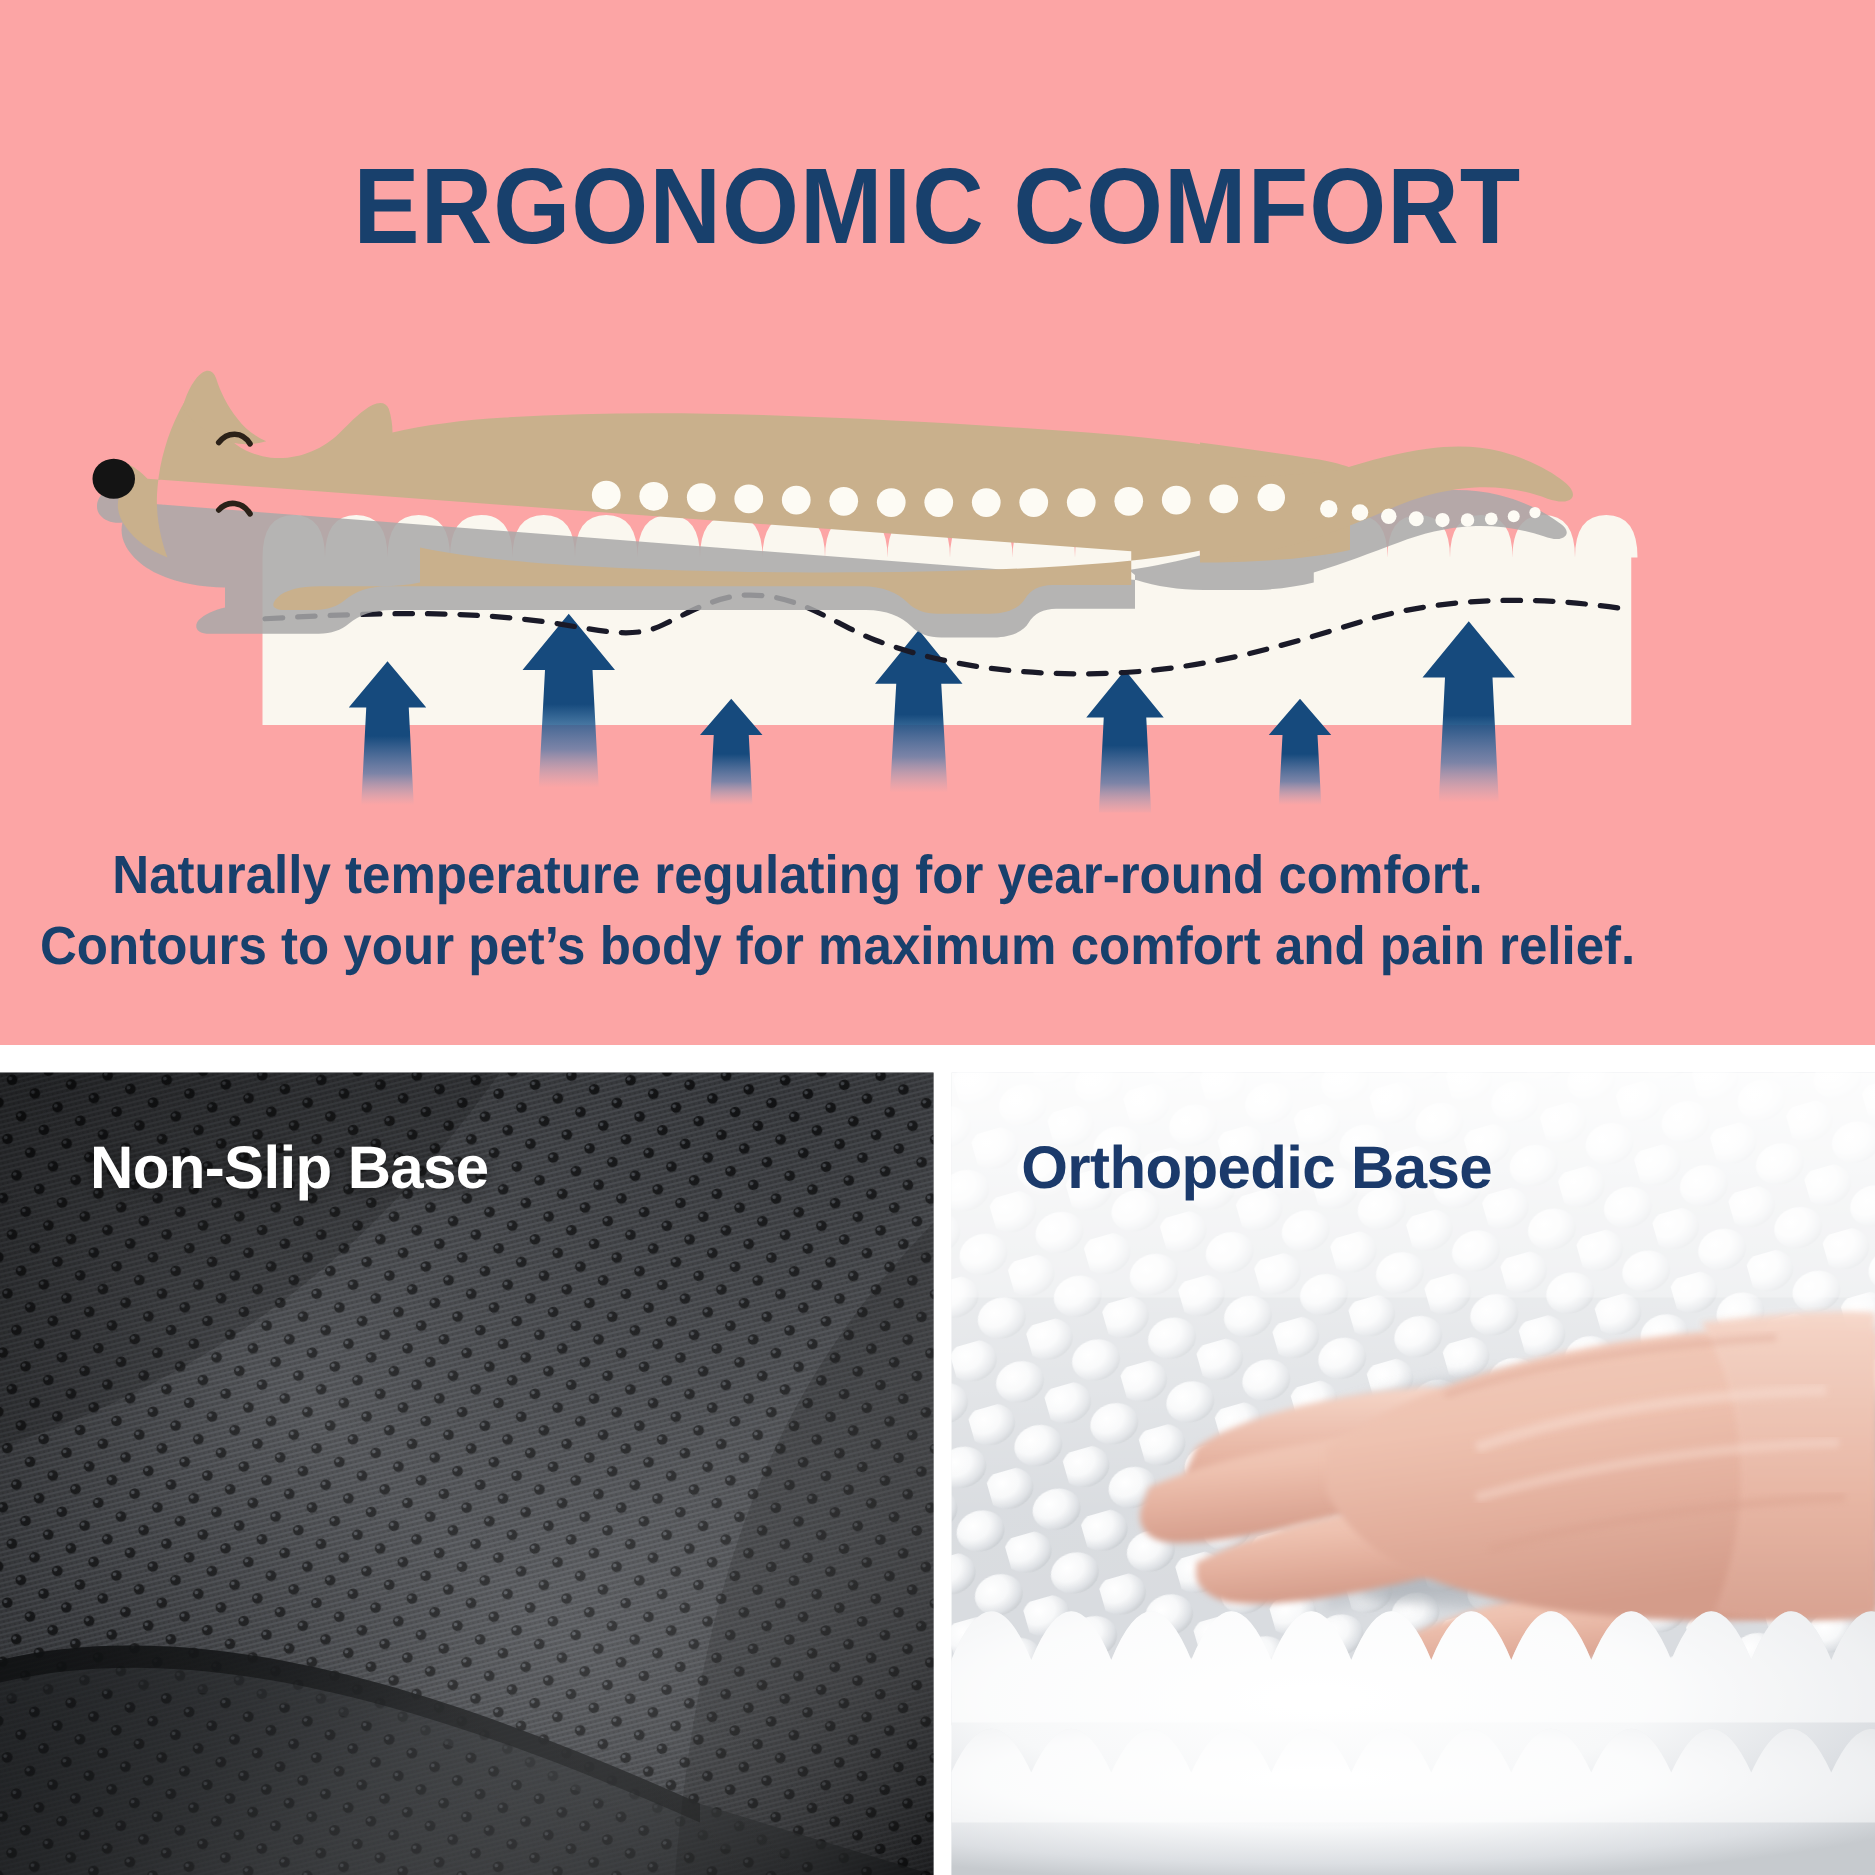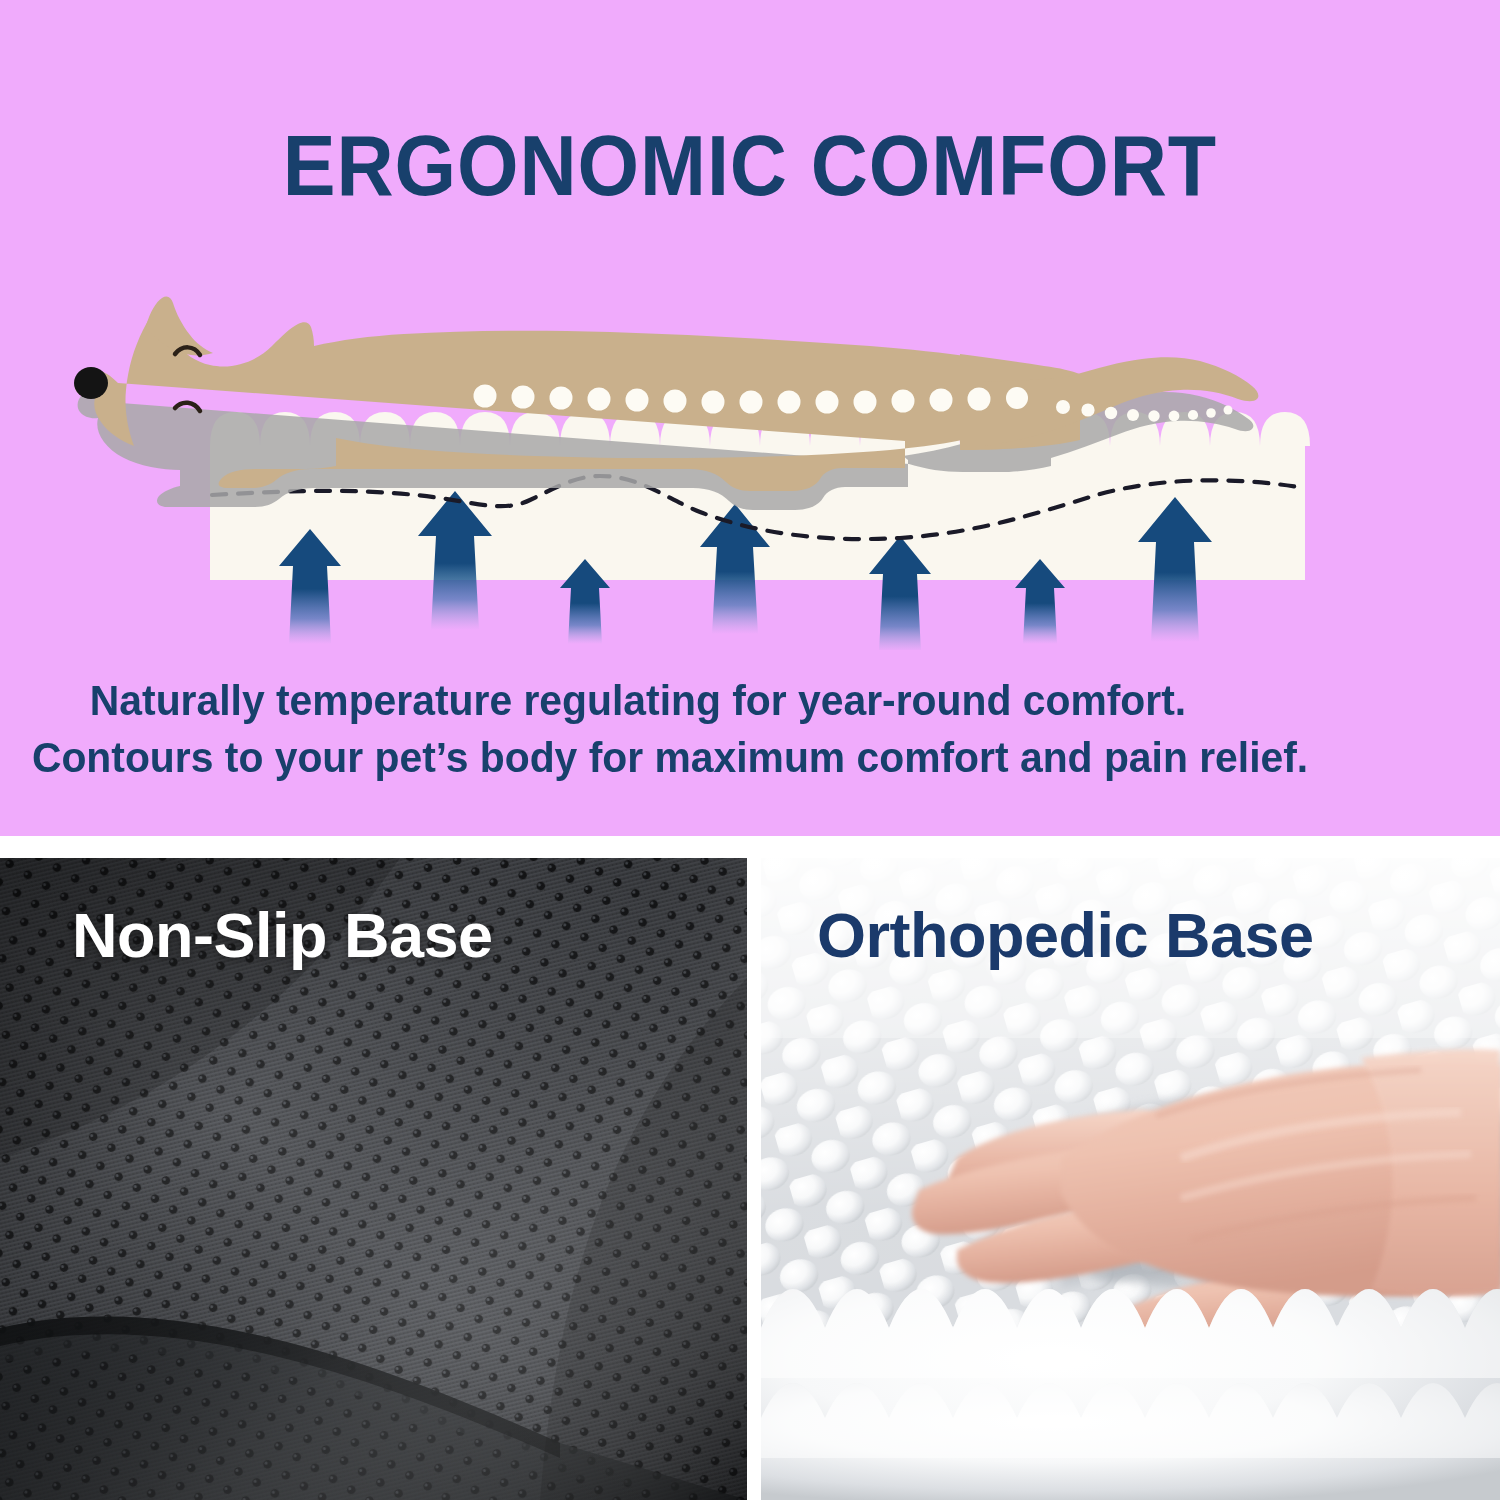--- a/index.html
+++ b/index.html
@@ -7,21 +7,21 @@
   body {
     font-family: "Liberation Sans", sans-serif;
     background:#ffffff;
     overflow:hidden;
     position:relative;
   }
 
   
   #top-panel{
     position:absolute; left:0; top:0; width:1500px; height:836px;
-    background:#f0abfc;
+    background:#fca5a5;
     overflow:hidden;
     padding-left:37px;
   }
 
   #headline{
     position:absolute; left:0; top:122px; width:1500px;
     text-align:center;
     font-family:"Liberation Sans Narrow","Liberation Sans",sans-serif;
     font-weight:700;
     font-size:86px;
@@ -69,21 +69,21 @@
   .bottom-panel{
     position:absolute; top:858px; height:642px; overflow:hidden;
   }
   #panel-left{ left:0;   width:747px; background:#3a3c40; }
   #panel-right{ left:761px; width:739px; background:#f2f3f5; }
 
   .panel-label{
     position:absolute; top:46px;
     font-family:"Liberation Sans",sans-serif;
     font-weight:700;
-    font-size:63px;
+    font-size:48px;
     line-height:62px;
     letter-spacing:-0.5px;
     z-index:4;
     white-space:nowrap;
   }
   #label-left{ left:72px; color:#ffffff; text-shadow:0 2px 10px rgba(0,0,0,.45); }
   #label-right{ left:56px; color:#1b3a6b; text-shadow:0 2px 8px rgba(255,255,255,.8); }
 
   .tex{ position:absolute; left:0; top:0; width:100%; height:100%; }
 </style>

